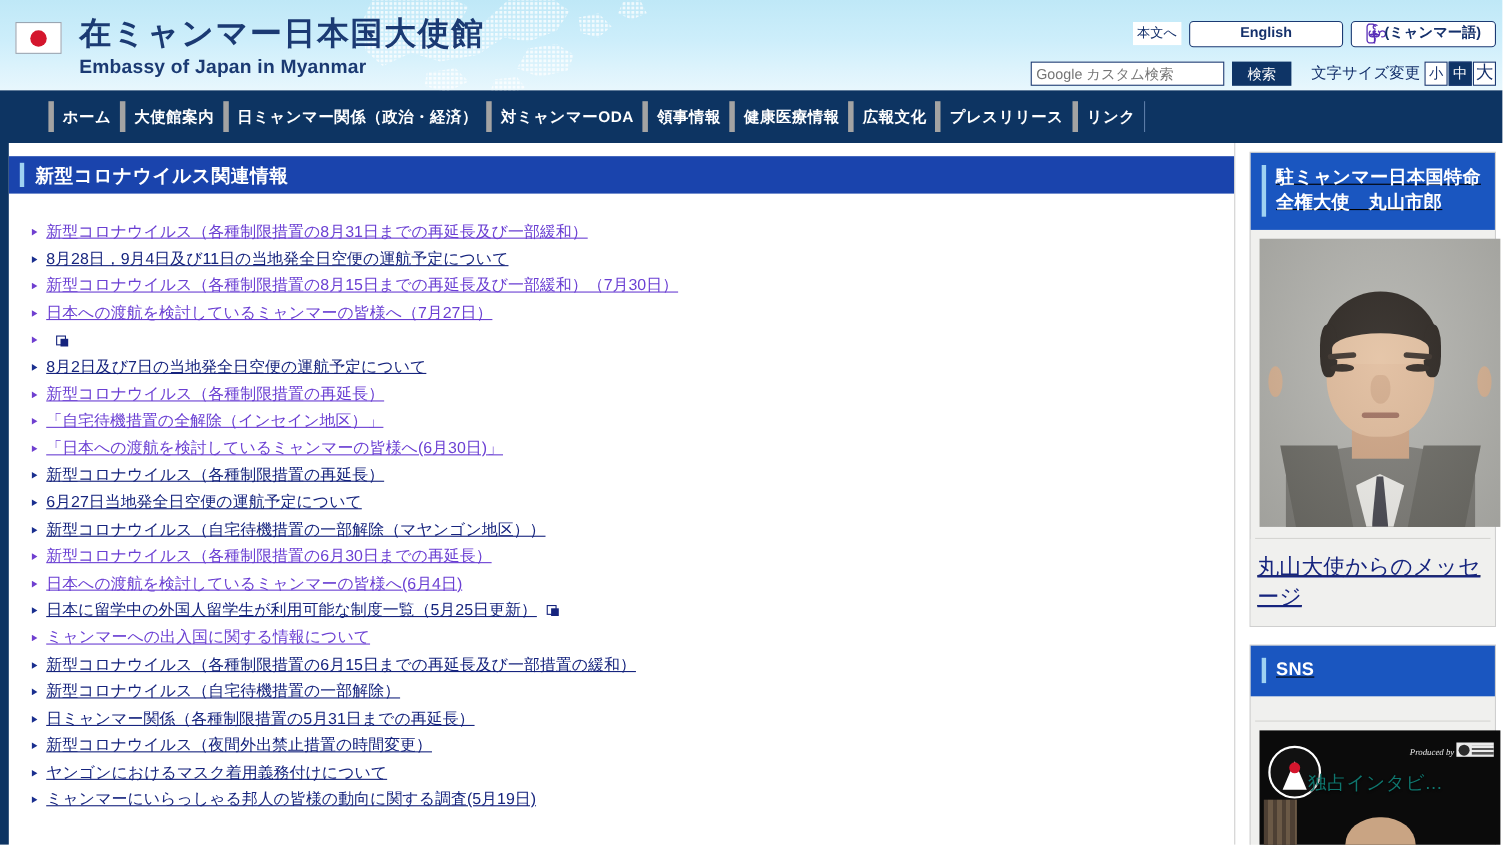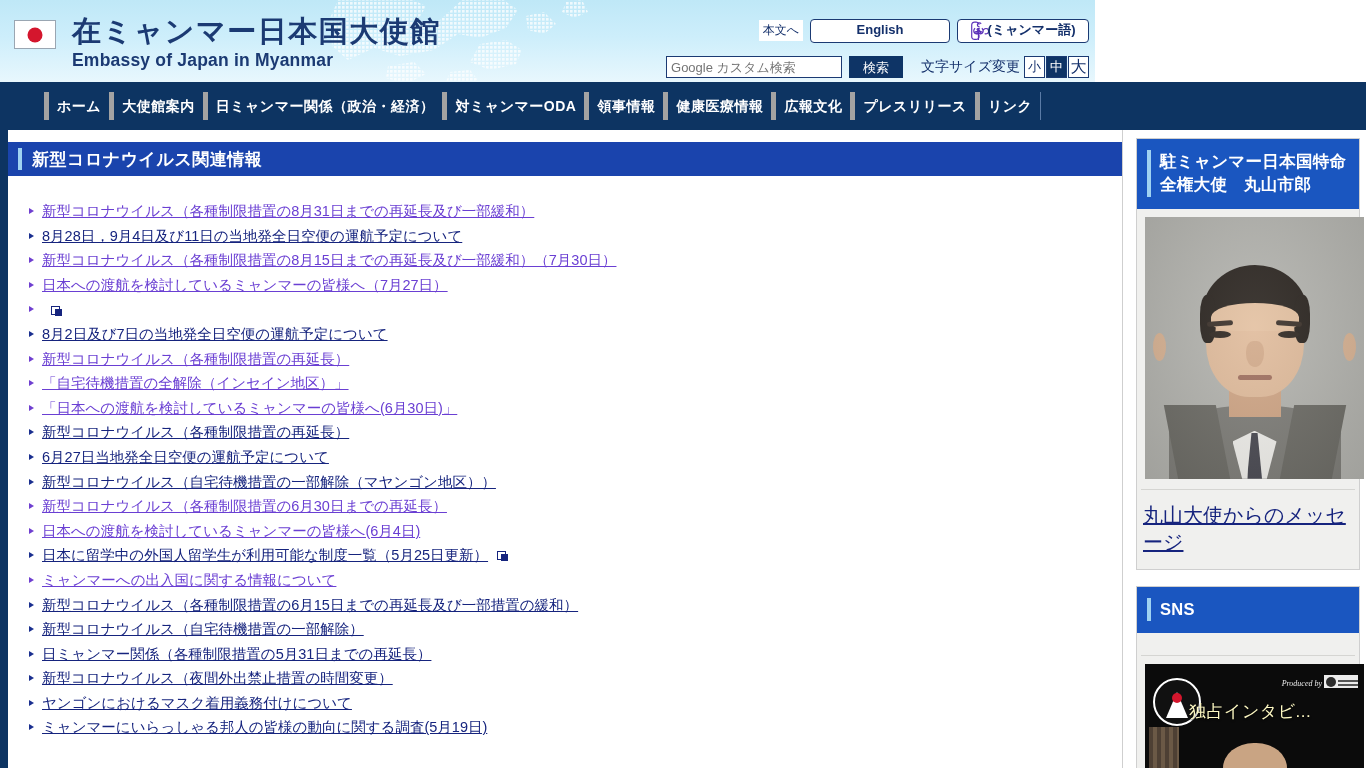--- a/index.html
+++ b/index.html
@@ -7,21 +7,21 @@
     margin: 0; padding: 0;
     width: 1366px; height: 768px;
     overflow: hidden;
     font-family: "Liberation Sans", "DejaVu Sans", sans-serif;
     background: #ffffff;
   }
 
   
   .header {
     position: relative;
-    width: 1095px;
+    width: 1366px;
     height: 82px;
     background: linear-gradient(to bottom, #bfe8f7 0%, #cdeefb 45%, #e8f7fd 100%);
     overflow: hidden;
   }
   .header-map {
     position: absolute;
     left: 330px; top: -6px;
     width: 600px; height: 96px;
     opacity: 0.75;
   }
@@ -266,20 +266,21 @@
   
   .sidebar {
     width: 236px;
     flex: 0 0 auto;
     padding: 8px 6px 0 6px;
   }
   .side-card {
     border: 1px solid #cfcfcf;
     background: #f0f0ee;
     margin-bottom: 16px;
+    text-decoration: underline;
   }
   .side-head {
     background: #1a56c0;
     padding: 11px 10px 12px 10px;
     display: flex;
     align-items: flex-start;
   }
   .side-head .accent {
     width: 4px;
     align-self: stretch;
@@ -495,21 +496,21 @@
   }
   .v-curtain {
     position: absolute;
     left: 4px; bottom: 0;
     width: 30px; height: 60px;
     background: repeating-linear-gradient(90deg, #4e4034 0 4px, #6b5946 4px 8px);
   }
   .v-title {
     position: absolute;
     left: 44px; top: 36px;
-    color: #fef9c3;
+    color: #0f766e;
     font-size: 17px;
     letter-spacing: 0.5px;
     white-space: nowrap;
     text-shadow: 0 1px 2px rgba(0,0,0,0.8);
   }
   .v-prod {
     position: absolute;
     right: 42px; top: 15px;
     color: #e9e9e9;
     font-size: 8px;

